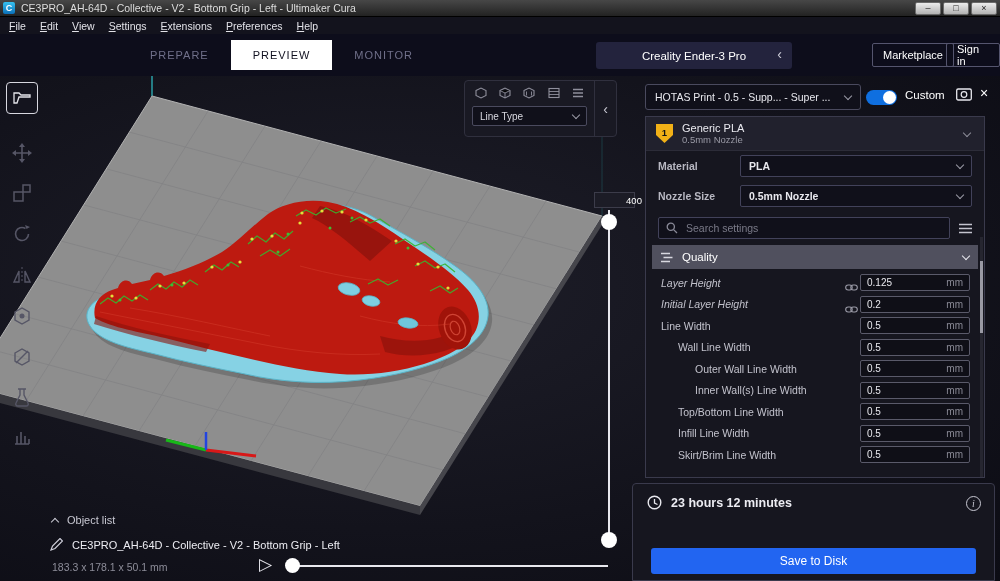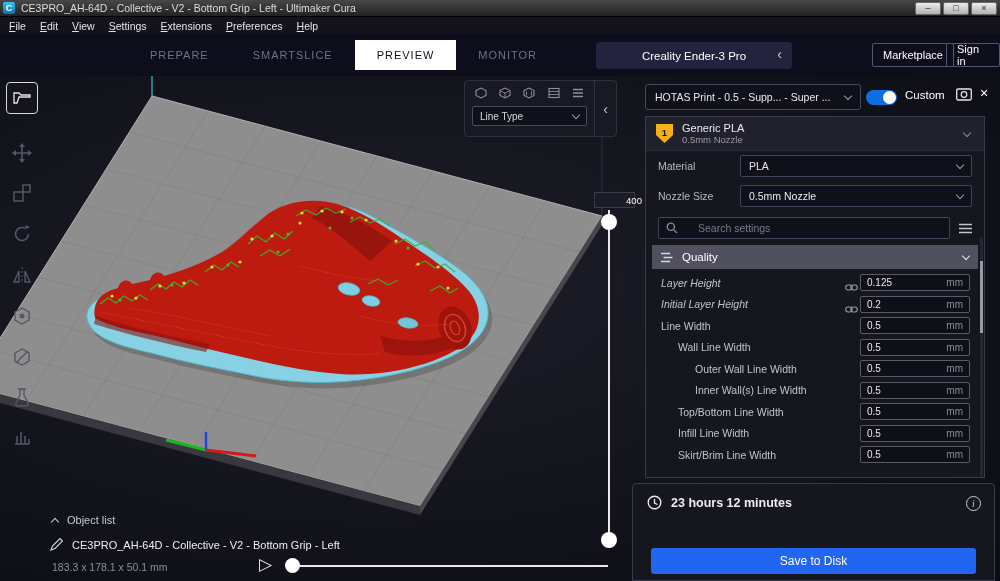--- a/index.html
+++ b/index.html
@@ -97,27 +97,27 @@
   .settings-card { position:absolute; left:645px; top:40px; width:340px; height:362px; background:#16161f;
                    border:1px solid #3a3a4c; }
   .extruder-row { height:34px; background:#21212d; display:flex; align-items:center; gap:9px; padding:0 10px;
                   border-bottom:1px solid #2c2c38; color:#8d8d99; }
   .shield { width:17px; height:19px; background:#f2b117;
             clip-path:polygon(0 0,100% 0,100% 58%,50% 100%,0 58%);
             display:flex; align-items:flex-start; justify-content:center; }
   .shield span { font-size:9.5px; font-weight:bold; color:#141414; margin-top:3px; }
   .mat-name { color:#eaeaf0; font-size:11px; line-height:12px; }
   .noz-name { color:#9a9aa6; font-size:9.5px; line-height:11px; }
-  .prop-row { display:flex; align-items:center; height:30px; padding:0 12px; }
+  .prop-row { display:flex; align-items:center; height:30px; padding:0 12px;font-weight:bold; }
   .prop-label { width:82px; color:#b8b8c2; font-size:10.5px; }
   .prop-dd { flex:1; height:22px; border:1px solid #42425a; background:#10101a; border-radius:2px;
              color:#e8e8ee; font-size:10.5px; display:flex; align-items:center; padding:0 8px; }
   .search-row { display:flex; align-items:center; padding:6px 12px 5px 12px; gap:9px; }
   .search-box { flex:1; height:22px; border:1px solid #42425a; background:#10101a; border-radius:2px;
-                display:flex; align-items:center; padding:0 7px; gap:20px; }
+                display:flex; align-items:center; padding:0 7px; gap:8px; }
   .search-box input { flex:1; background:transparent; border:none; outline:none; color:#c8c8d2; font-size:10.5px;
                       font-family:"Liberation Sans",sans-serif; }
   .search-box input::placeholder { color:#7a7a88; }
   .section-hdr { margin:1px 6px 0 6px; height:24px; background:#50505e; display:flex; align-items:center;
                  gap:8px; padding:0 9px; color:#fff; font-size:11.5px; }
   .rows { padding:3px 6px 0 6px; position:relative; }
   .srow { display:flex; align-items:center; height:21.5px; position:relative; }
   .slabel { color:#c2c2cc; font-size:10.5px; }
   .ind0 { padding-left:9px; } .ind1 { padding-left:26px; } .ind2 { padding-left:43px; }
   .italic { font-style:italic; }
@@ -162,21 +162,20 @@
     <span class="menu-item">View</span>
     <span class="menu-item">Settings</span>
     <span class="menu-item">Extensions</span>
     <span class="menu-item">Preferences</span>
     <span class="menu-item">Help</span>
   </div>
 
   <div class="header">
     <div class="tabs">
       <div class="tab">PREPARE</div>
-      <div class="tab">SMARTSLICE</div>
       <div class="tab active">PREVIEW</div>
       <div class="tab">MONITOR</div>
     </div>
     <div class="printer-btn">
       <span>Creality Ender-3 Pro</span>
       <span class="printer-chevron">‹</span>
     </div>
     <div class="hdr-btn" style="left:872px;">Marketplace</div>
     <div class="hdr-btn" style="left:946px;">Sign in</div>
   </div>

